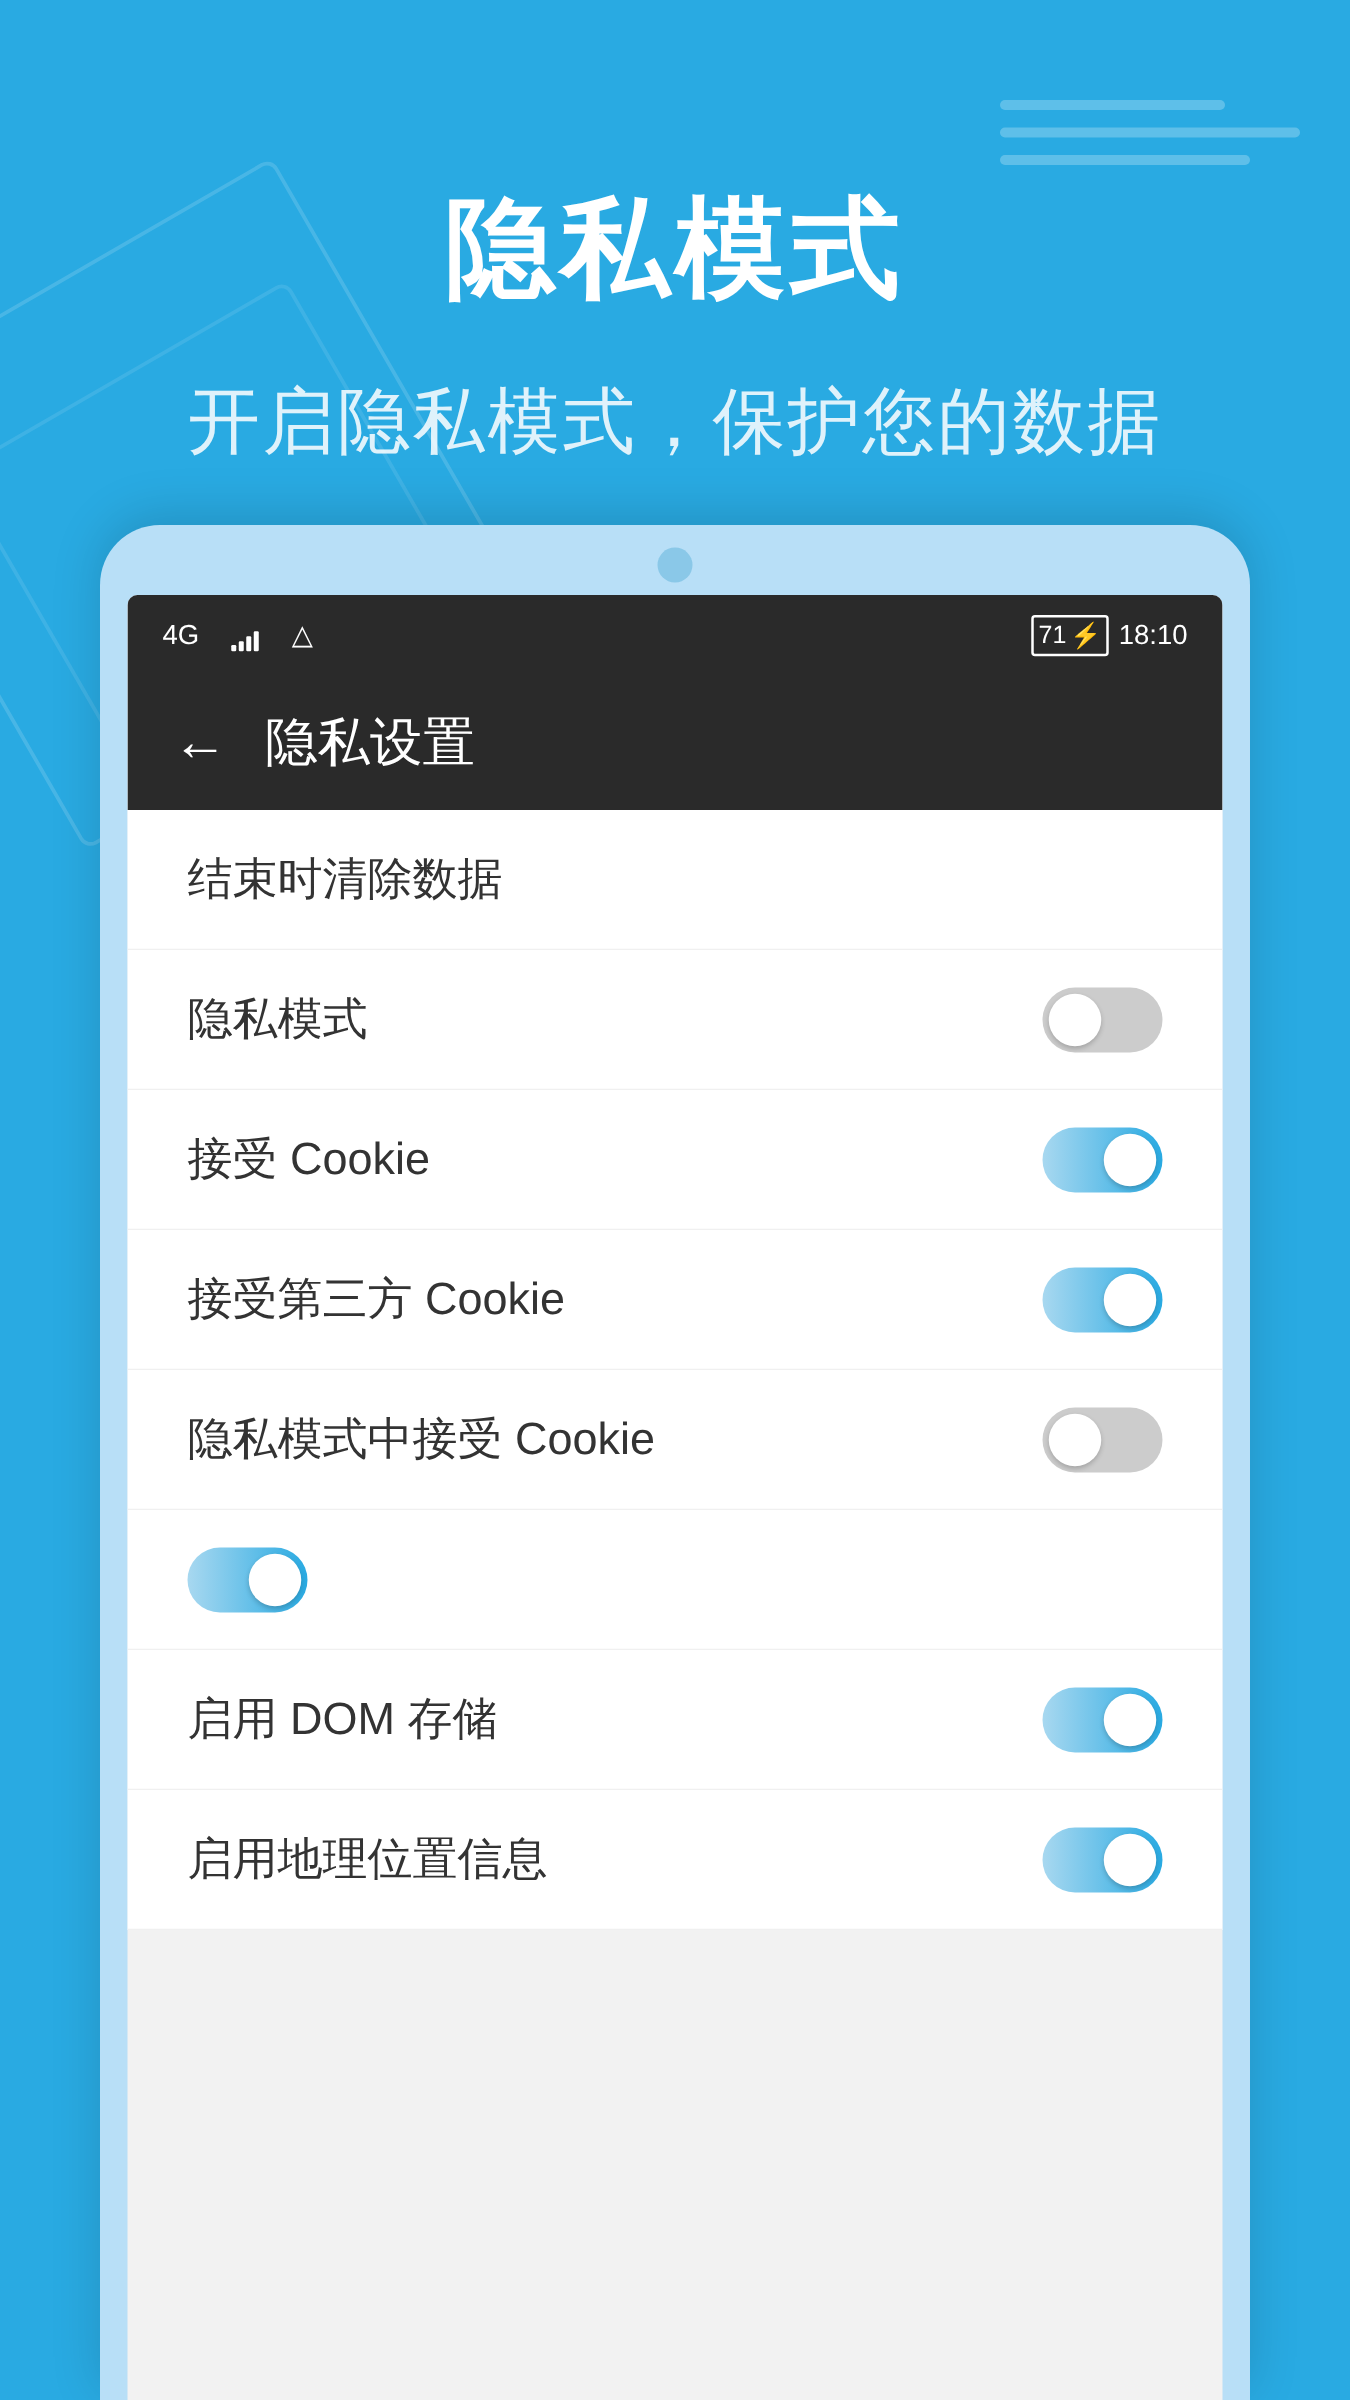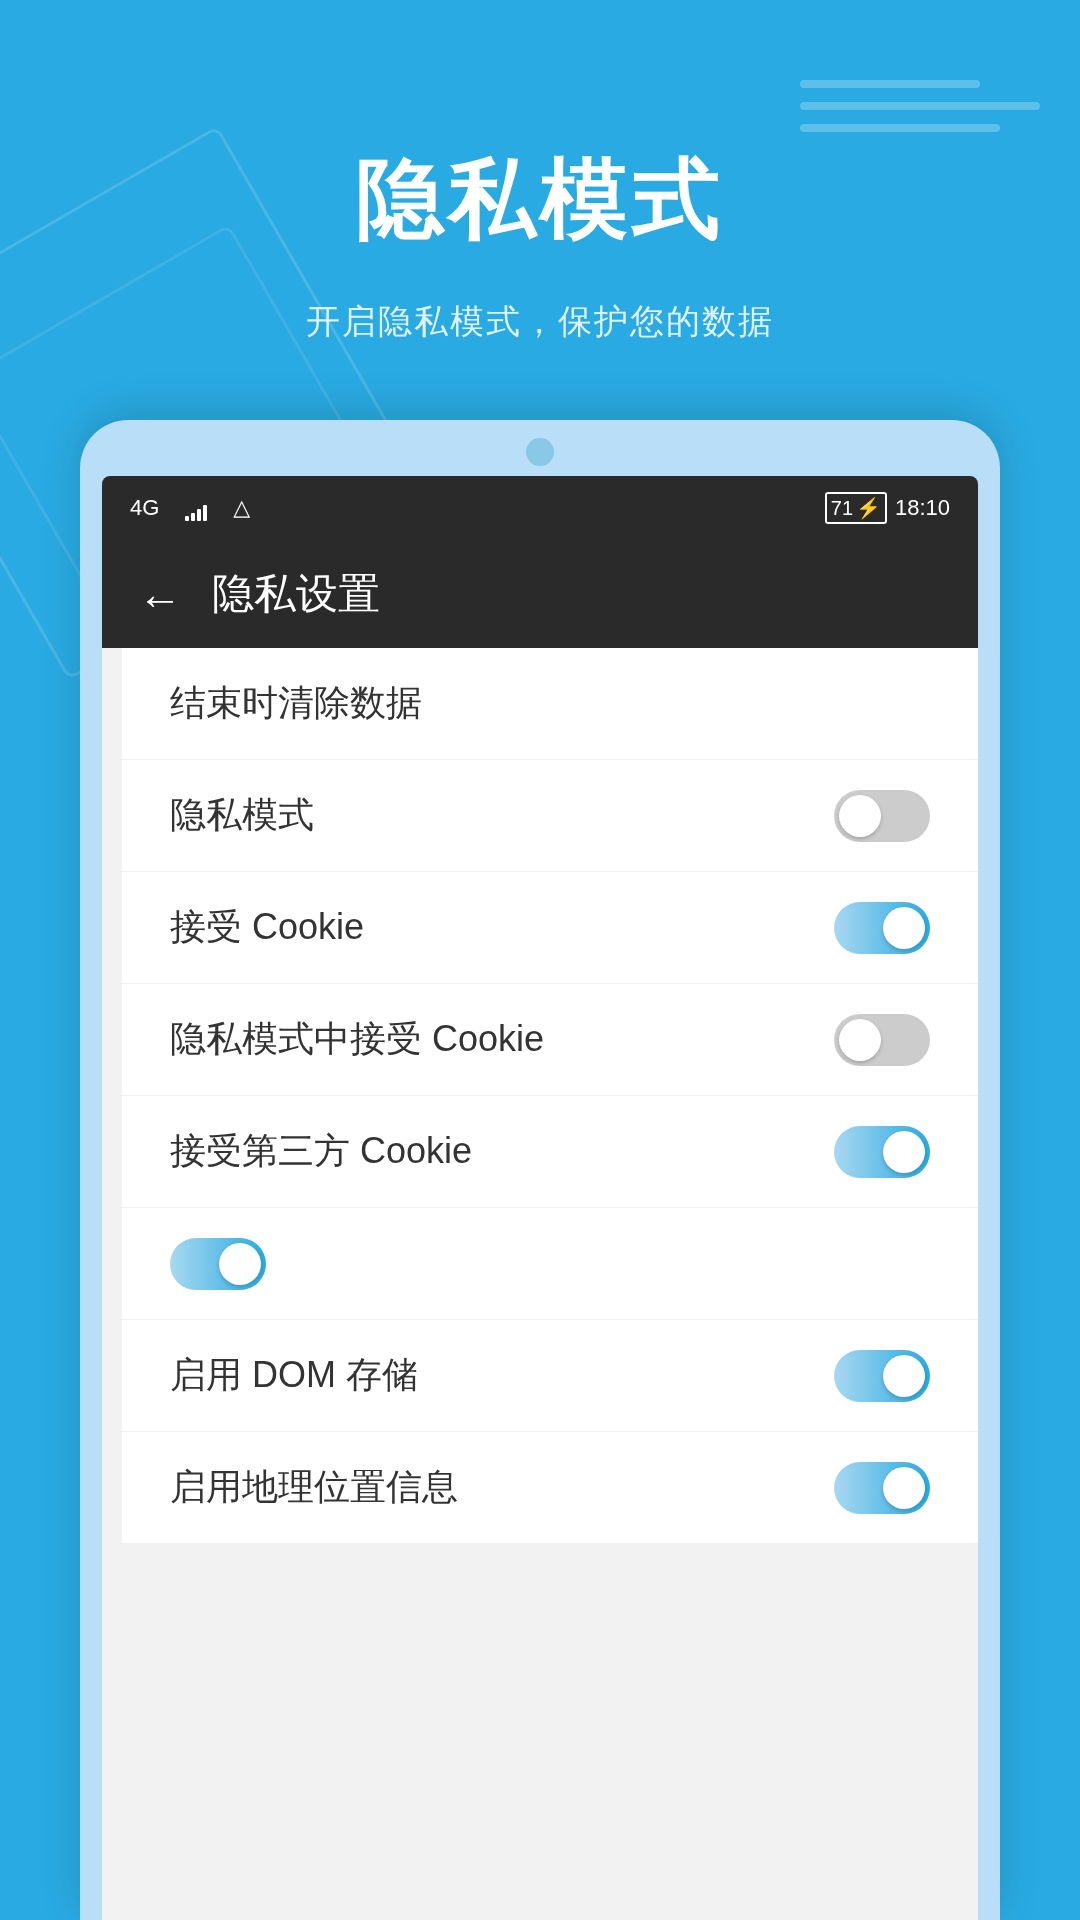--- a/index.html
+++ b/index.html
@@ -62,21 +62,21 @@
       padding-top: 140px;
     }
     .main-title {
       font-size: 88px;
       font-weight: 700;
       color: #fff;
       letter-spacing: 4px;
       margin-bottom: 40px;
     }
     .sub-title {
-      font-size: 34px;
+      font-size: 58px;
       color: rgba(255,255,255,0.85);
       font-weight: 400;
       letter-spacing: 2px;
     }
 
     
     .phone-frame {
       position: absolute;
       top: 420px;
       left: 80px;
@@ -153,21 +153,20 @@
       color: #fff;
       font-size: 42px;
       font-weight: 500;
       font-family: Liberation Serif, serif;
     }
 
     
     .settings-list {
       background: #fff;
       overflow-y: auto;
-      margin-left: 20px;
     }
     .settings-item {
       display: flex;
       align-items: center;
       justify-content: space-between;
       padding: 0 48px;
       height: 112px;
       border-bottom: 1px solid #f0f0f0;
       background: #fff;
     }
@@ -291,29 +290,29 @@
       </div>
 
       <div class="settings-item">
         <span class="settings-item-label">接受 Cookie</span>
         <div class="toggle on">
           <div class="knob"></div>
         </div>
       </div>
 
       <div class="settings-item">
+        <span class="settings-item-label">接受第三方 Cookie</span>
+        <div class="toggle on">
+          <div class="knob"></div>
+        </div>
+      </div>
+
+      <div class="settings-item">
         <span class="settings-item-label">隐私模式中接受 Cookie</span>
         <div class="toggle off">
-          <div class="knob"></div>
-        </div>
-      </div>
-
-      <div class="settings-item">
-        <span class="settings-item-label">接受第三方 Cookie</span>
-        <div class="toggle on">
           <div class="knob"></div>
         </div>
       </div>
 
       <div class="settings-item">
         <div class="toggle on">
           <div class="knob"></div>
         </div>
       </div>
 

